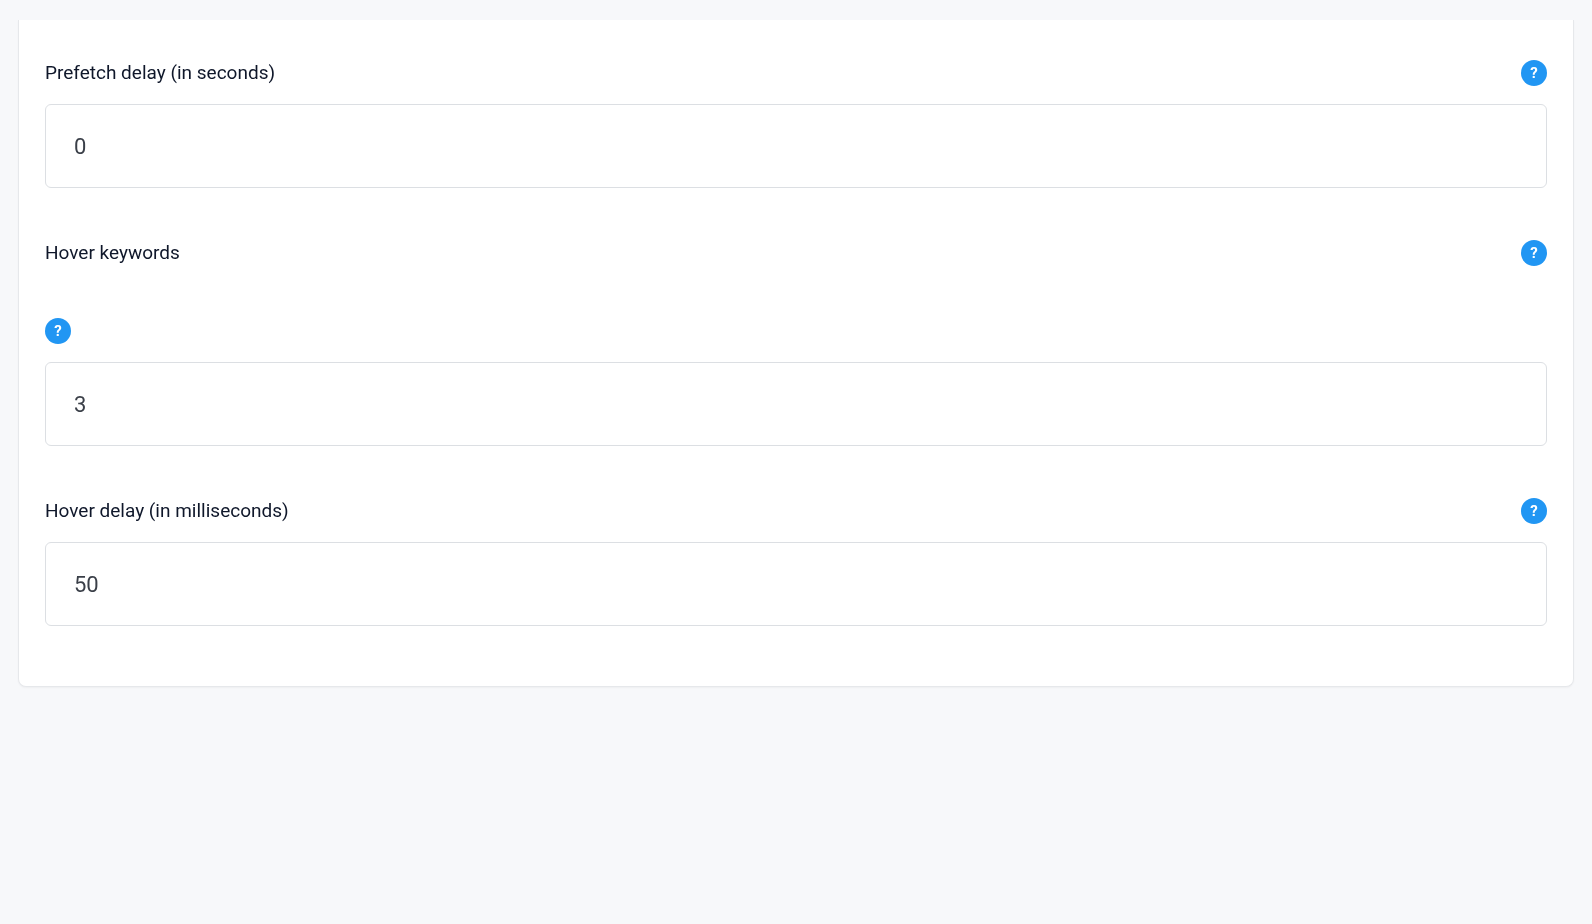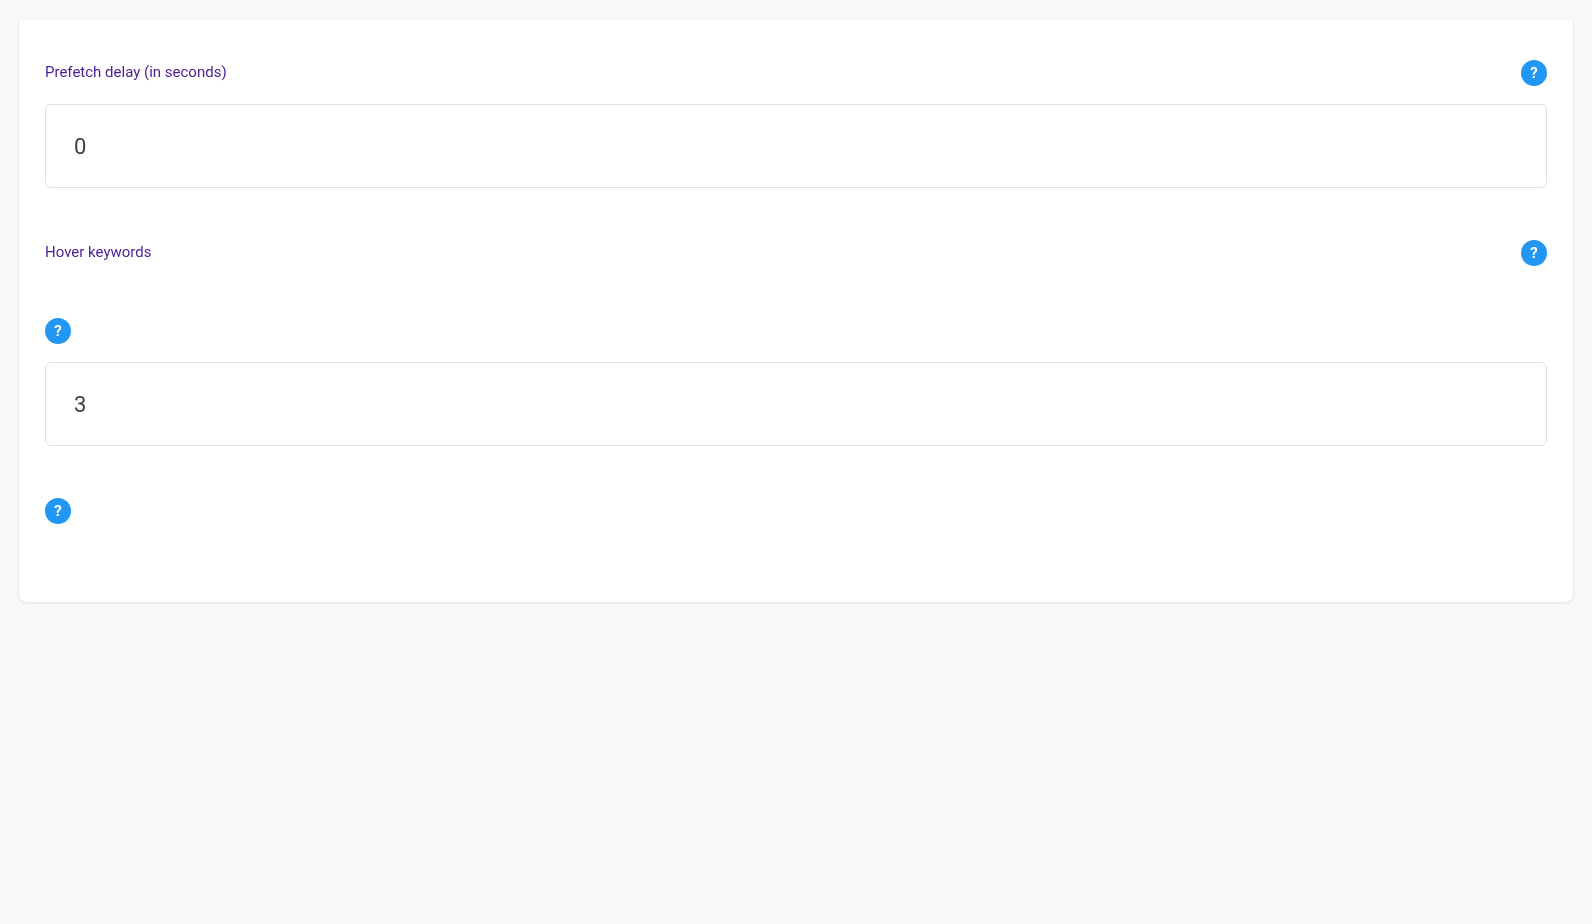--- a/index.html
+++ b/index.html
@@ -40,22 +40,22 @@
     }
     
     .label-row {
       display: flex;
       justify-content: space-between;
       align-items: center;
       margin-bottom: 18px;
     }
     
     .field-label {
-      font-size: 15px;
-      color: #4c1d95;
+      font-size: 19px;
+      color: #0f172a;
       font-weight: 400;
       line-height: 1.3;
     }
     
     .help-icon {
       width: 26px;
       height: 26px;
       border-radius: 50%;
       background-color: #2196f3;
       color: #ffffff;
@@ -109,18 +109,20 @@
 
     <div class="form-group">
       <div class="label-row">
         <div class="help-icon">?</div>
       </div>
       <input type="text" class="text-input" value="3" style="">
     </div>
 
     <div class="form-group">
       <div class="label-row">
+        <label class="field-label">Hover delay (in milliseconds)</label>
         <div class="help-icon">?</div>
       </div>
+      <input type="text" class="text-input" value="50" style="">
     </div>
 
   </div>
 </div>
 
 </body></html>

